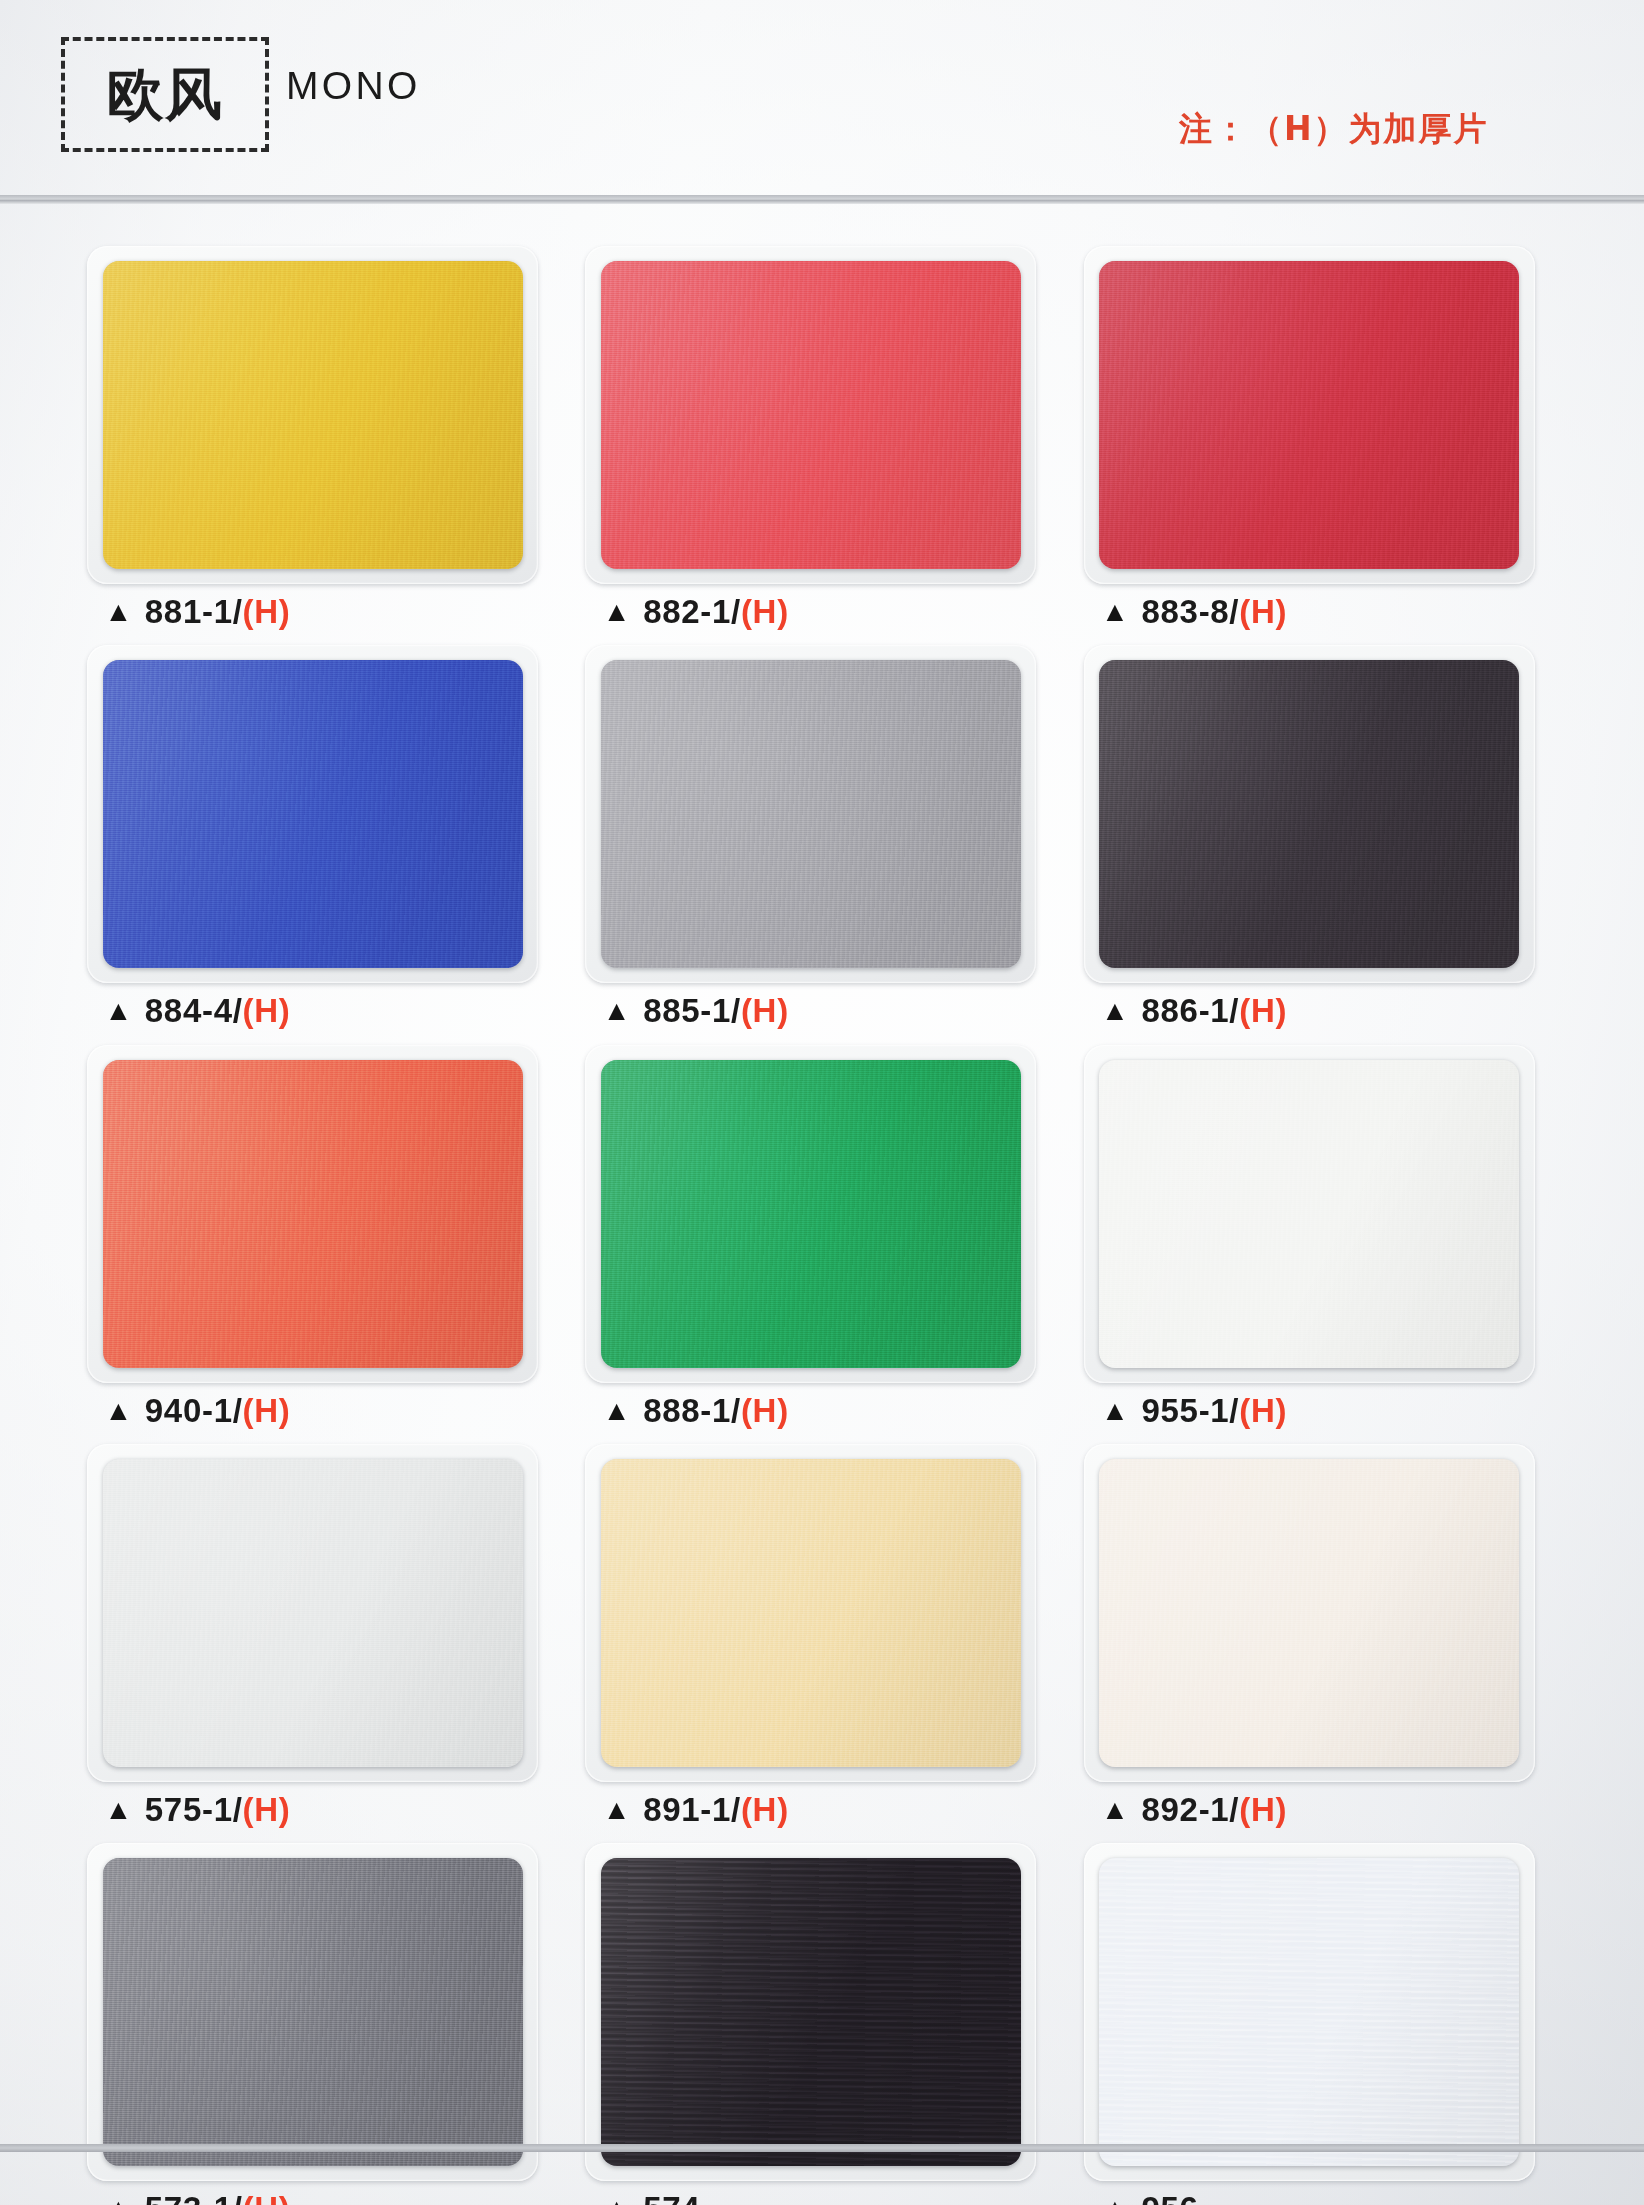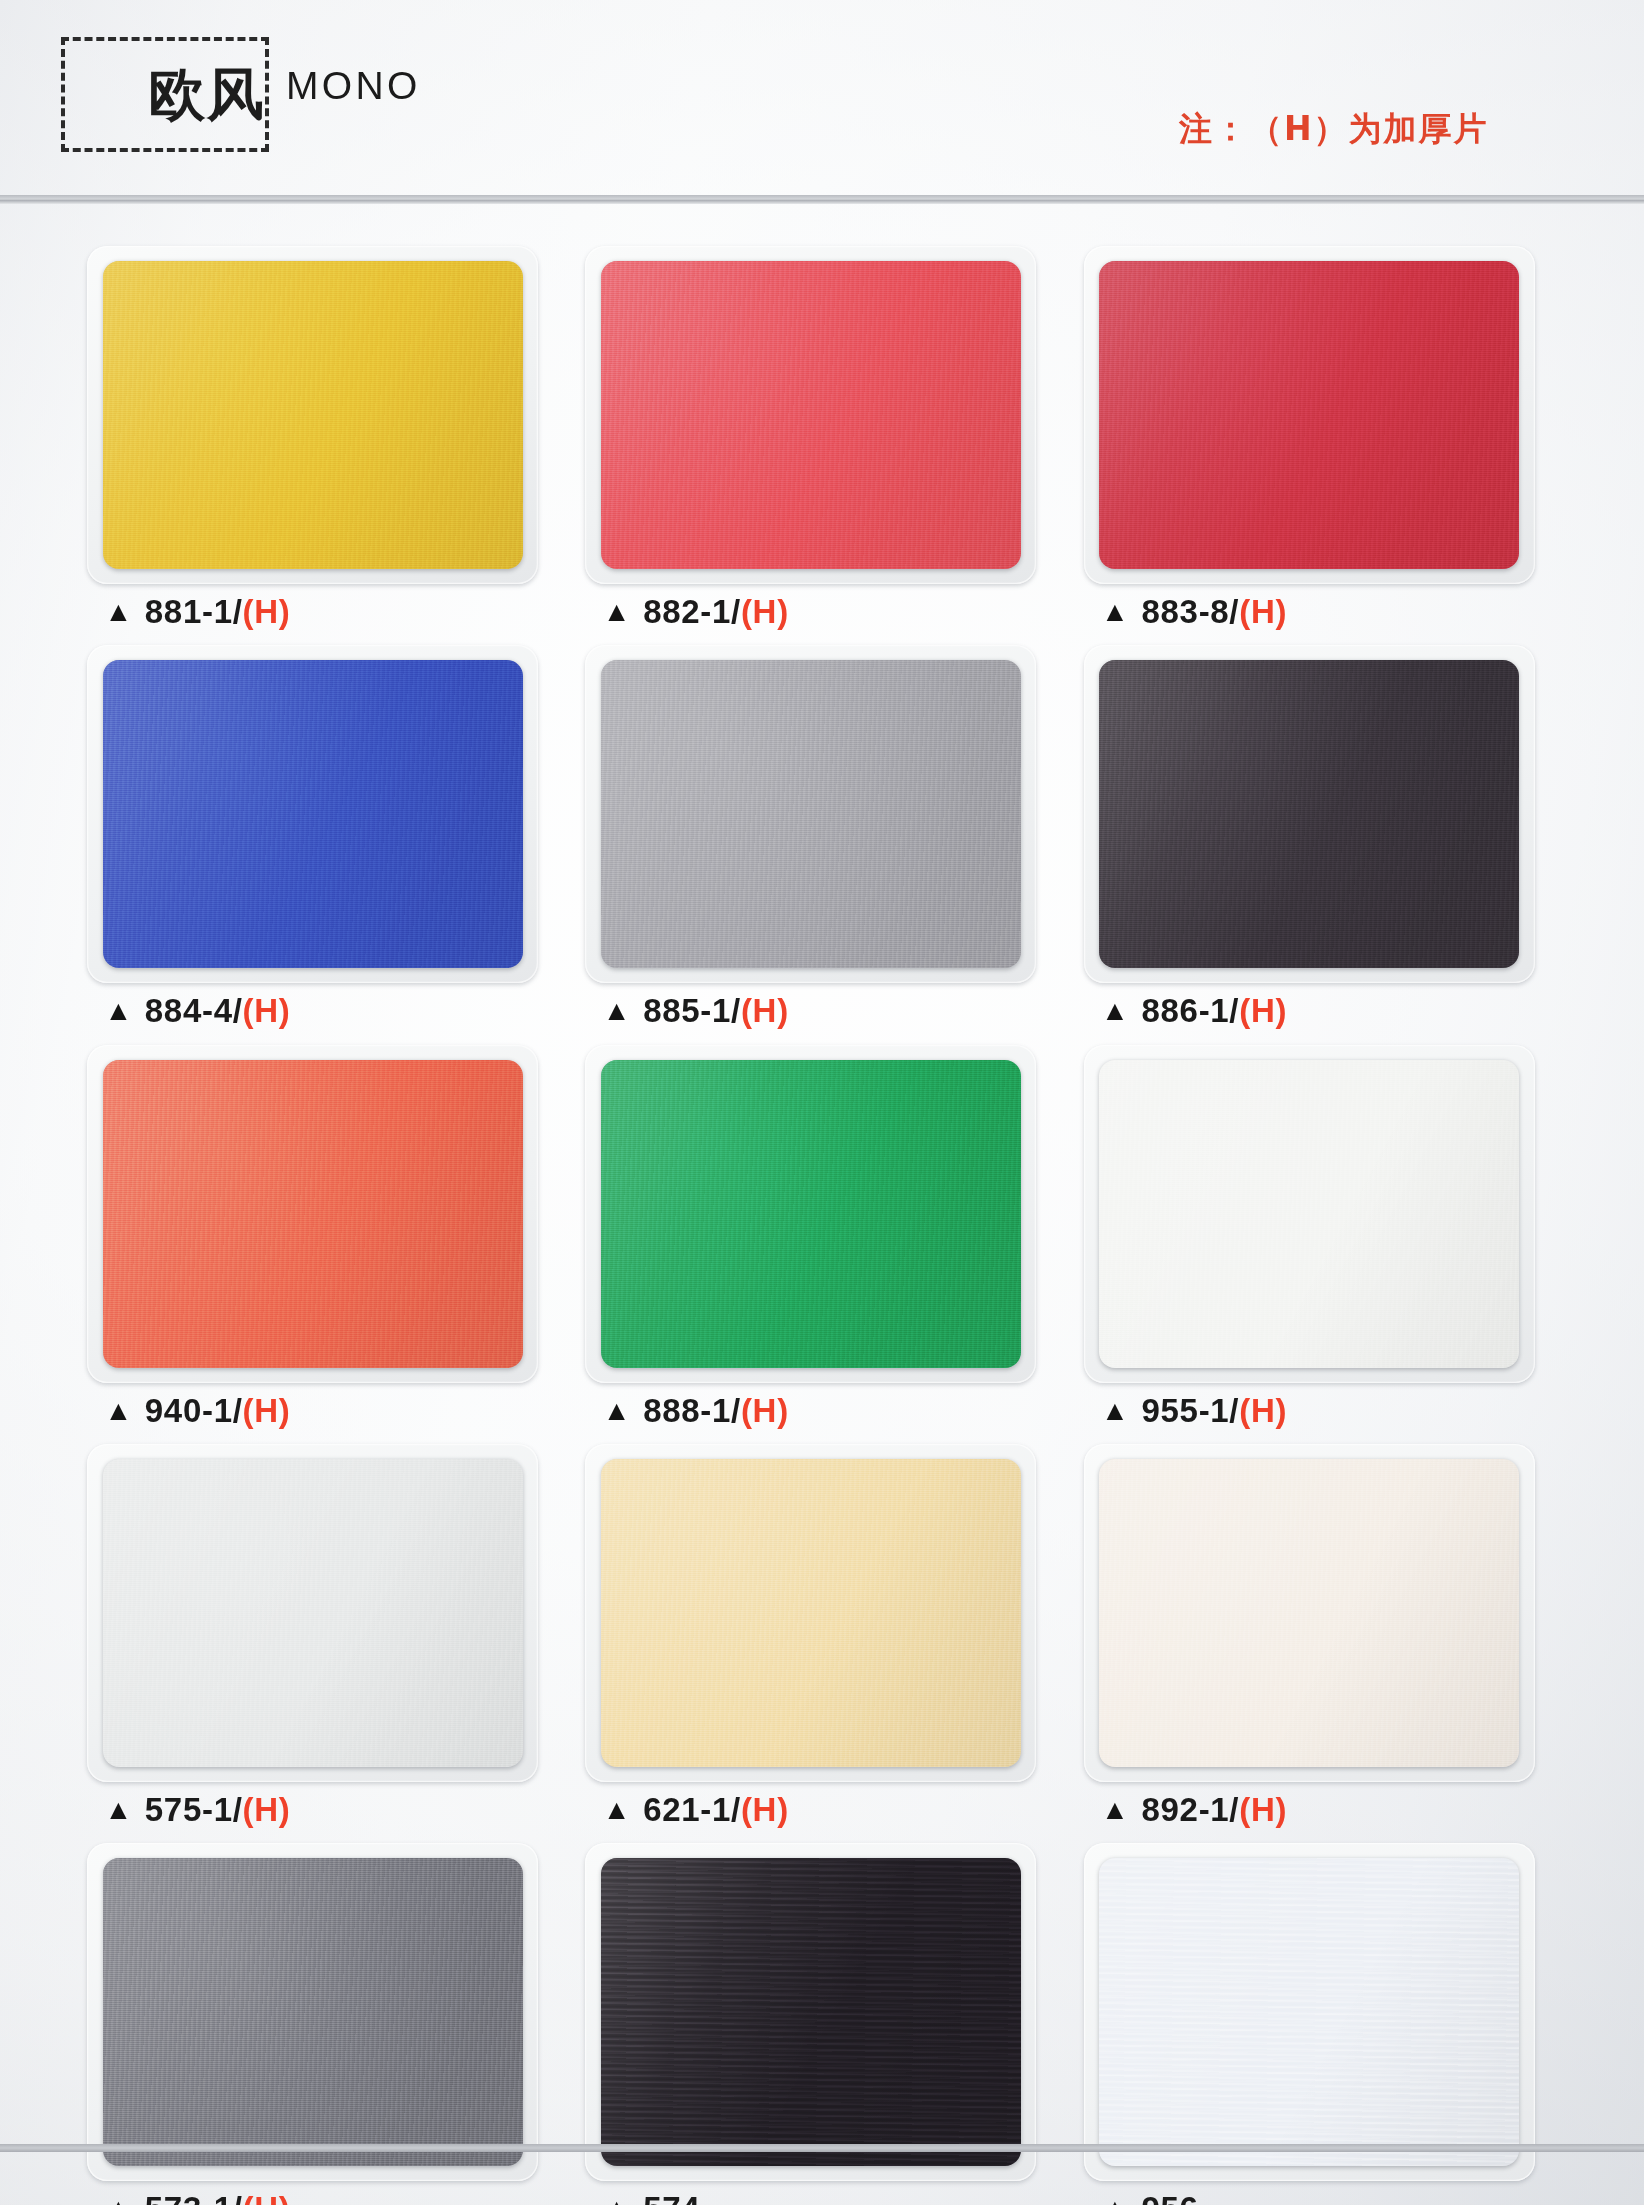--- a/index.html
+++ b/index.html
@@ -14,21 +14,21 @@
     position:absolute;inset:0;
     background:
       radial-gradient(ellipse 120% 70% at 50% 40%, rgba(255,255,255,0.92) 0%, rgba(250,251,252,0.55) 45%, rgba(228,230,234,0.35) 80%, rgba(214,217,222,0.5) 100%),
       linear-gradient(100deg,#e9ebee 0%,#f6f7f8 12%,#fbfcfc 35%,#f7f8f9 62%,#eceef1 85%,#dfe2e6 100%);
   }
   
   .header{position:absolute;left:0;top:0;width:1645px;height:194px;}
   .logo-box{
     position:absolute;left:61px;top:37px;width:200px;height:107px;
     border:4px dashed #2b2b2b;
-    display:flex;align-items:center;justify-content:flex-end;
+    display:flex;align-items:center;justify-content:center;
   }
   .logo-text{
     font-family:"DejaVu Sans","Liberation Sans",sans-serif;
     font-size:57px;font-weight:700;color:#1d1d1d;letter-spacing:1.3px;
     line-height:1;
   }
   .brand-mono{
     position:absolute;left:286px;top:64px;
     font-size:39px;font-weight:400;color:#1b1b1b;letter-spacing:3.3px;
     font-family:"Liberation Sans","DejaVu Sans",sans-serif;
@@ -248,21 +248,21 @@
         </div>
       </div>
       <div class="cell">
         <div class="swatch-frame">
           <div class="swatch grain" style="background: rgb(243, 223, 174);">
             <div class="sheen"></div>
           </div>
         </div>
         <div class="label">
           <span class="tri">▲</span>
-          <span class="code">621-1/</span>
+          <span class="code">891-1/</span>
           <span class="hmark">(H)</span>
         </div>
       </div>
       <div class="cell">
         <div class="swatch-frame">
           <div class="swatch grain" style="background: rgb(245, 239, 232);">
             <div class="sheen"></div>
           </div>
         </div>
         <div class="label">

